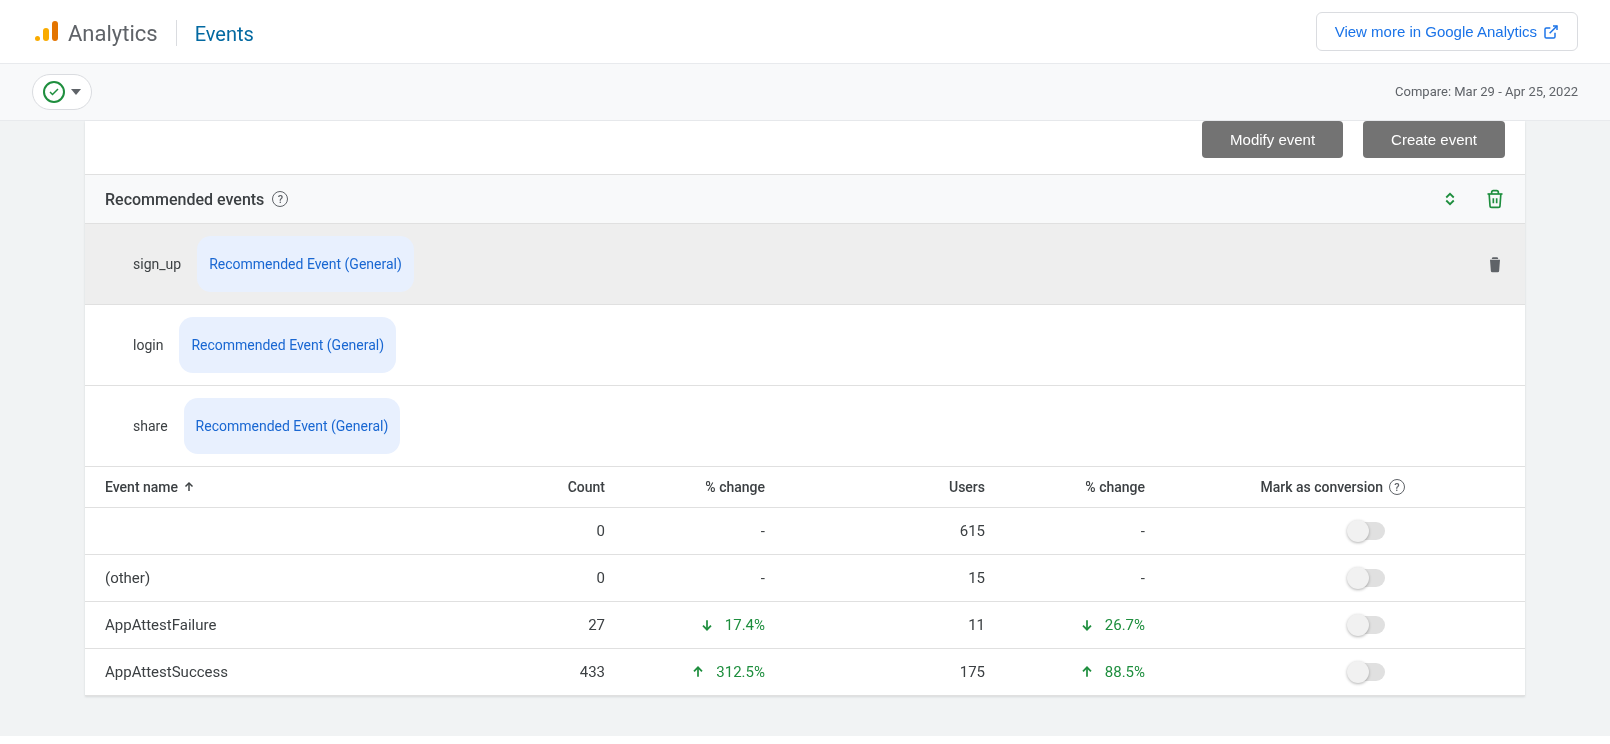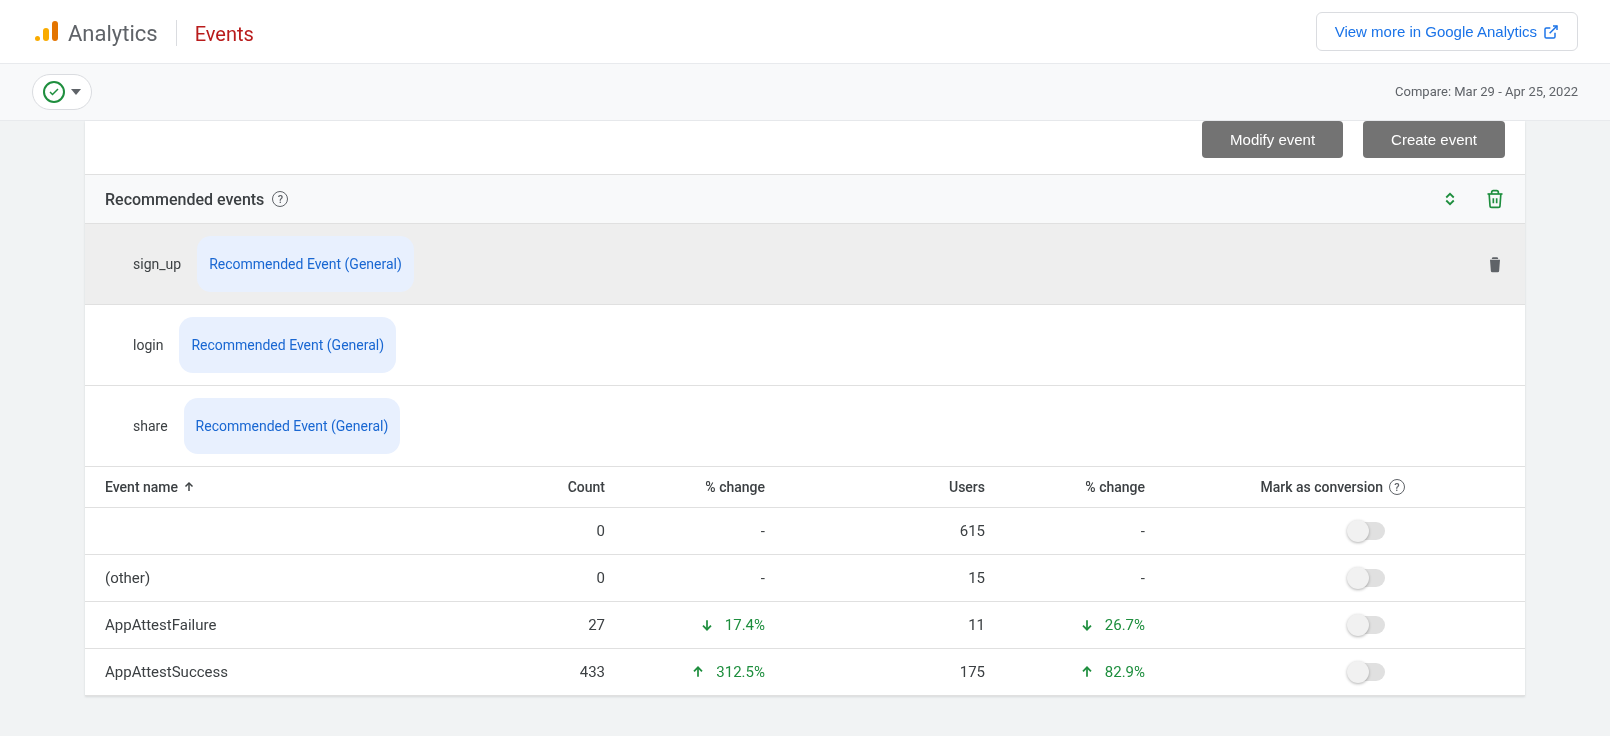--- a/index.html
+++ b/index.html
@@ -6,21 +6,21 @@
   body { font-family: 'Google Sans', Roboto, Arial, sans-serif; background: #fff; color: #202124; font-size: 14px; }
   
   .top-header {
     display: flex; align-items: center; justify-content: space-between;
     padding: 12px 32px; border-bottom: 1px solid #e8eaed; background:#fff;
   }
   .brand { display:flex; align-items:flex-end; gap: 8px; }
   .brand-logo { display:flex; align-items:flex-end; gap:2px; }
   .brand-text { font-size: 22px; color:#5f6368; font-weight:400; }
   .divider-v { width:1px; height:26px; background:#dadce0; margin: 0 10px; }
-  .subhead { font-size: 20px; color:#b91c1c; }
+  .subhead { font-size: 20px; color:#0369a1; }
   .view-more-btn {
     border:1px solid #dadce0; color:#1a73e8; background:#fff;
     padding: 10px 18px; border-radius: 6px; font-size:15px; font-weight:500;
     display:flex; align-items:center; gap:6px; cursor:pointer;justify-content:flex-end;
   }
 
   .toolbar {
     display:flex; align-items:center; justify-content:space-between;
     padding: 10px 32px; background:#f8f9fa; border-bottom:1px solid #e8eaed;
   }
@@ -306,21 +306,21 @@
       <span>312.5%</span>
     </div>
     <div class="col-users">175</div>
     <div class="col-change2 change-cell ">
       <span>
               <svg width="16" height="16" viewBox="0 0 24 24" fill="none" stroke="#1e8e3e" stroke-width="2.6">
                 <line x1="12" y1="19" x2="12" y2="5"></line>
                 <polyline points="6 11 12 5 18 11"></polyline>
               </svg>
             </span>
-      <span>82.9%</span>
+      <span>88.5%</span>
     </div>
     <div class="conv-cell">
       <div class="toggle"></div>
     </div>
   </div>
       </div>
 
   </div>
 </div>
 

